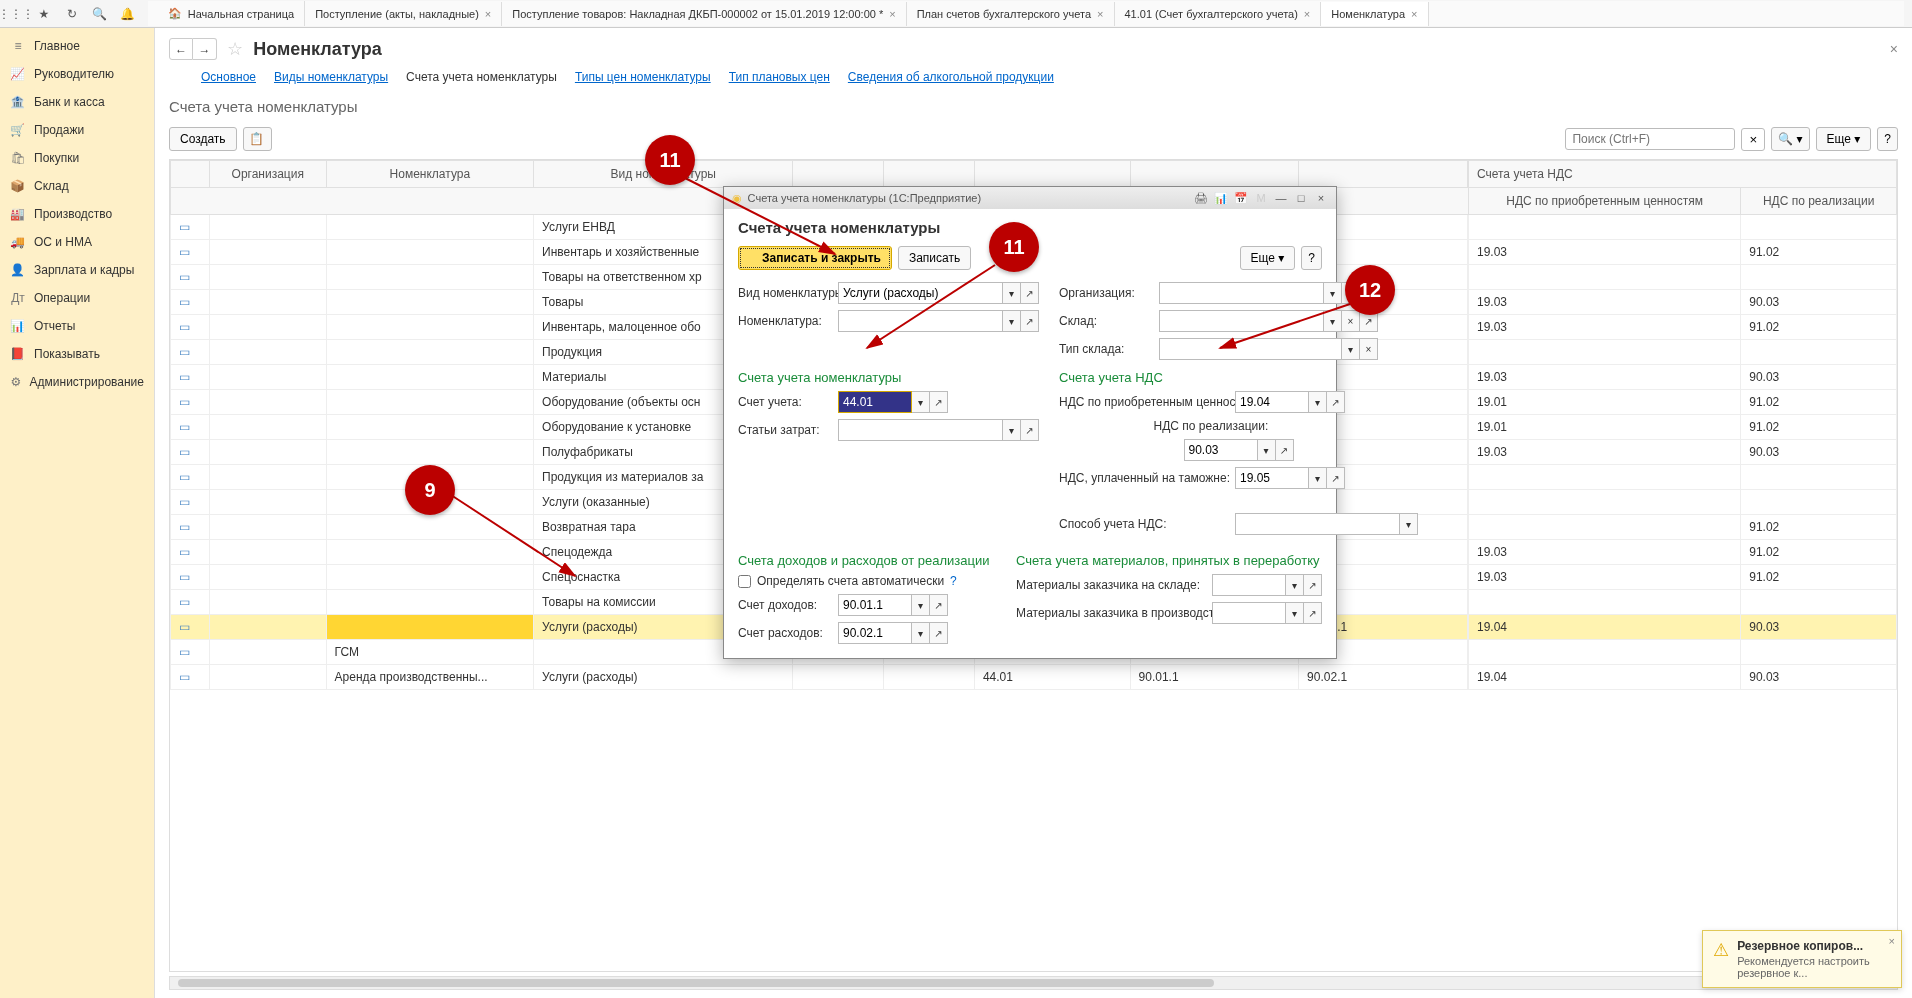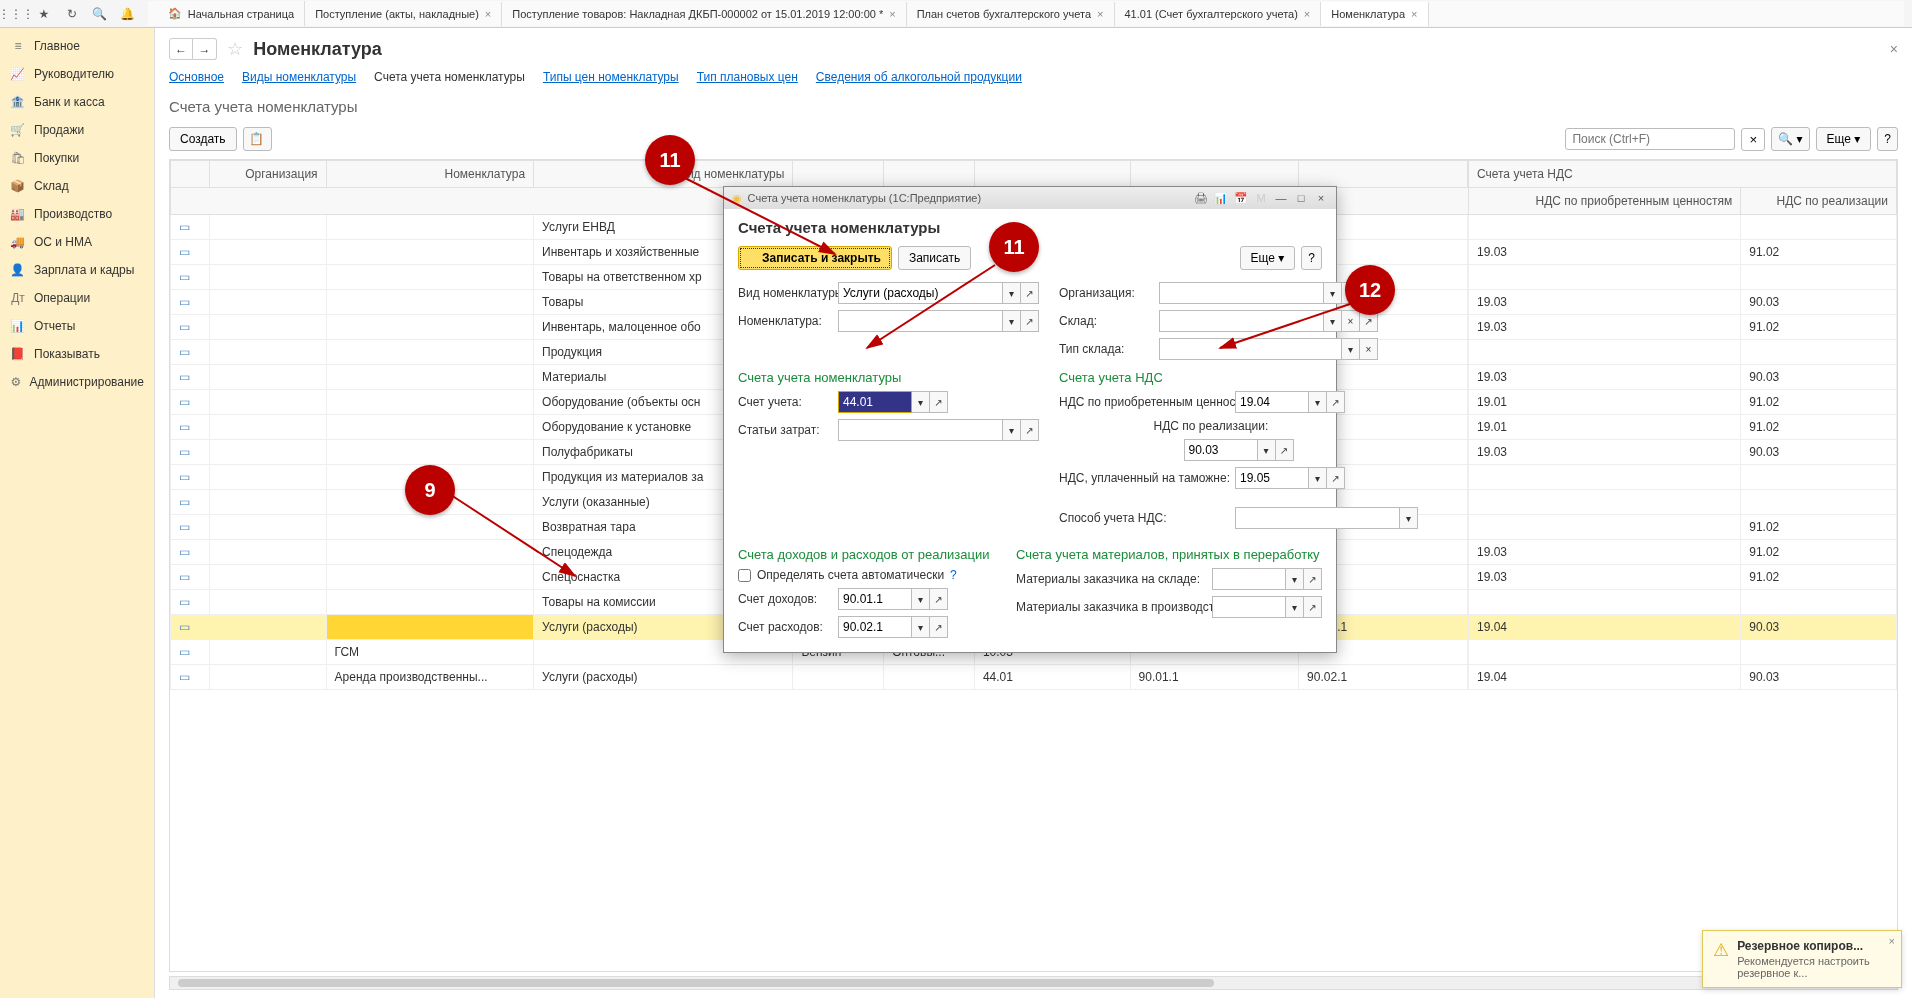--- a/index.html
+++ b/index.html
@@ -26,38 +26,38 @@
 .main { flex: 1; display: flex; flex-direction: column; background: #fff; overflow: hidden; position: relative; }
 .page-header { padding: 10px 14px 6px; display: flex; align-items: center; gap: 10px; }
 .nav-btns { display: flex; gap: 0; }
 .nav-btn { width: 24px; height: 22px; border: 1px solid #ccc; background: #fff; display: flex; align-items: center; justify-content: center; cursor: pointer; }
 .nav-btn:first-child { border-radius: 3px 0 0 3px; }
 .nav-btn:last-child { border-radius: 0 3px 3px 0; border-left: none; }
 .star-icon { color: #ccc; font-size: 18px; cursor: pointer; }
 .page-title { font-size: 18px; font-weight: bold; }
 .page-close { margin-left: auto; color: #888; cursor: pointer; font-size: 14px; }
 
-.subnav { padding: 4px 14px 10px; display: flex; gap: 18px; font-size: 12px; }
+.subnav { padding: 4px 14px 10px; display: flex; gap: 18px; font-size: 12px; margin-left: 32px; }
 .subnav a { color: #0066cc; text-decoration: underline; cursor: pointer; }
 .subnav .active { color: #333; text-decoration: none; }
 .section-title { padding: 4px 14px 8px; font-size: 15px; color: #666; }
 .filter-line { padding: 4px 14px 10px; font-size: 12px; }
 .filter-line a { color: #0066cc; text-decoration: underline; cursor: pointer; }
 
 .toolbar-row { padding: 4px 14px 8px; display: flex; align-items: center; gap: 6px; }
 .btn { padding: 4px 10px; border: 1px solid #bbb; border-radius: 3px; background: #f8f8f8; cursor: pointer; font-size: 12px; }
 .btn-icon { padding: 4px 6px; }
 .spacer { flex: 1; }
 .search-box { width: 170px; padding: 3px 6px; border: 1px solid #bbb; border-radius: 3px; font-size: 12px; }
 .clear-btn { padding: 3px 7px; border: 1px solid #bbb; border-radius: 3px; background: #fff; cursor: pointer; }
 
 
 .table-wrap { flex: 1; overflow: auto; margin: 0 14px; border: 1px solid #ddd; }
 table { border-collapse: collapse; width: 100%; font-size: 12px; table-layout: fixed; }
-th { background: #f8f8f8; border: 1px solid #e0e0e0; padding: 6px 8px; text-align: right; font-weight: normal; color: #555; position: sticky; top: 0; white-space: nowrap; overflow: hidden; text-overflow: ellipsis; }
+th { background: #f8f8f8; border: 1px solid #e0e0e0; padding: 6px 8px; text-align: center; font-weight: normal; color: #555; position: sticky; top: 0; white-space: nowrap; overflow: hidden; text-overflow: ellipsis; }
 td { border: 1px solid #eee; padding: 5px 8px; white-space: nowrap; overflow: hidden; text-overflow: ellipsis; }
 tr.selected td { background: #fff3b0; }
 tr.selected td.nom-cell { background: #ffd633; }
 .row-icon { color: #3b7dbf; }
 
 
 .modal { position: absolute; left: 568px; top: 158px; width: 614px; background: #fff; border: 1px solid #888; box-shadow: 0 4px 16px rgba(0,0,0,0.3); z-index: 100; }
 .modal-titlebar { background: linear-gradient(#eee, #ddd); padding: 4px 8px; display: flex; align-items: center; gap: 6px; font-size: 11px; color: #555; }
 .modal-titlebar .tb-spacer { flex: 1; }
 .modal-titlebar .tb-icon { width: 14px; height: 14px; cursor: pointer; display: inline-flex; align-items: center; justify-content: center; }
@@ -642,21 +642,21 @@
                 </div>
             </div>
             <div class="form-row wide" style="margin-top:6px;">
                 <label>НДС, уплаченный на таможне:</label>
               <div class="input-grp" style="max-width:110px;">
                   <input value="19.05" style="">
                   <span class="mini-btn">▾</span>
                   <span class="mini-btn">↗</span>
                 </div>
             </div>
-            <div class="form-row wide" style="margin-top:18px;">
+            <div class="form-row wide" style="margin-top:24px;">
                 <label>Способ учета НДС:</label>
               <div class="input-grp">
                   <input style="">
                   <span class="mini-btn">▾</span>
                 </div>
             </div>
           </div>
         </div>
 
         <div class="form-grid" style="margin-top:8px;gap:12px;">

